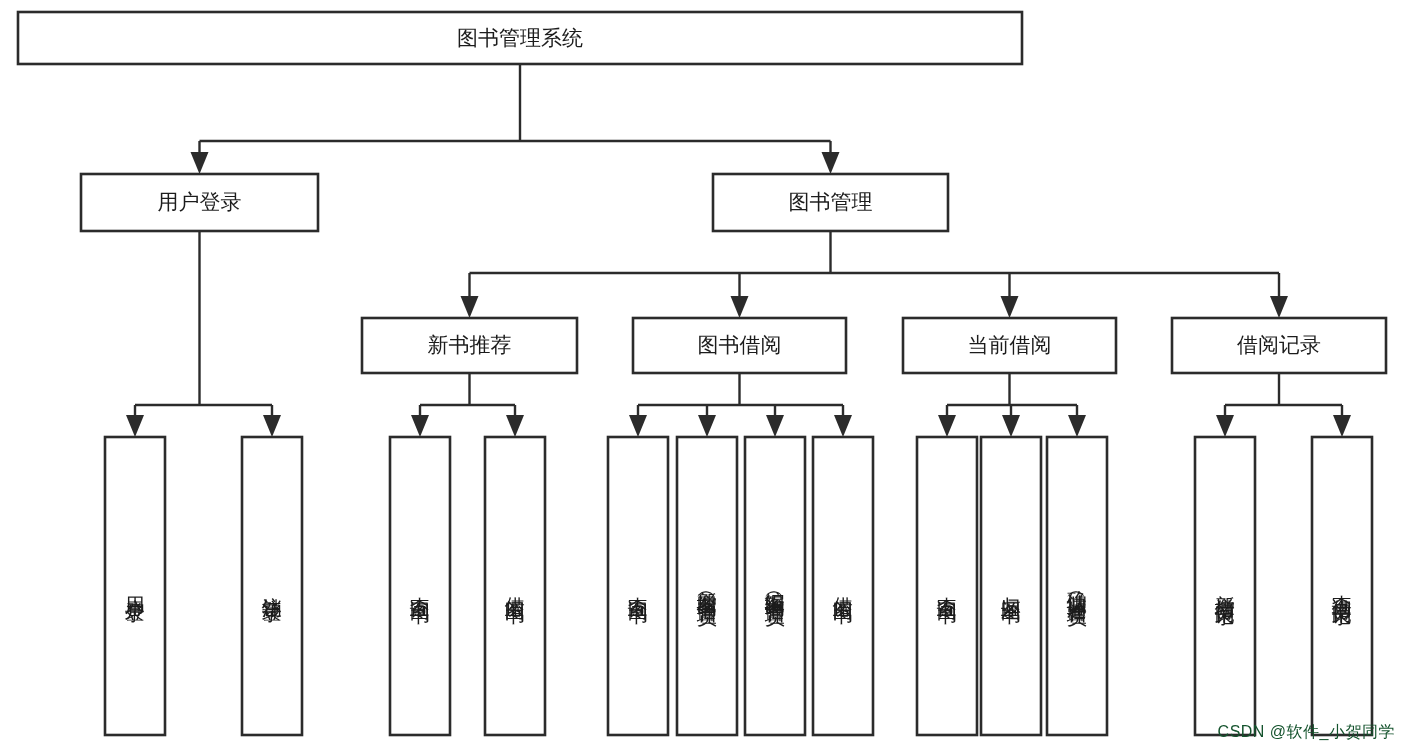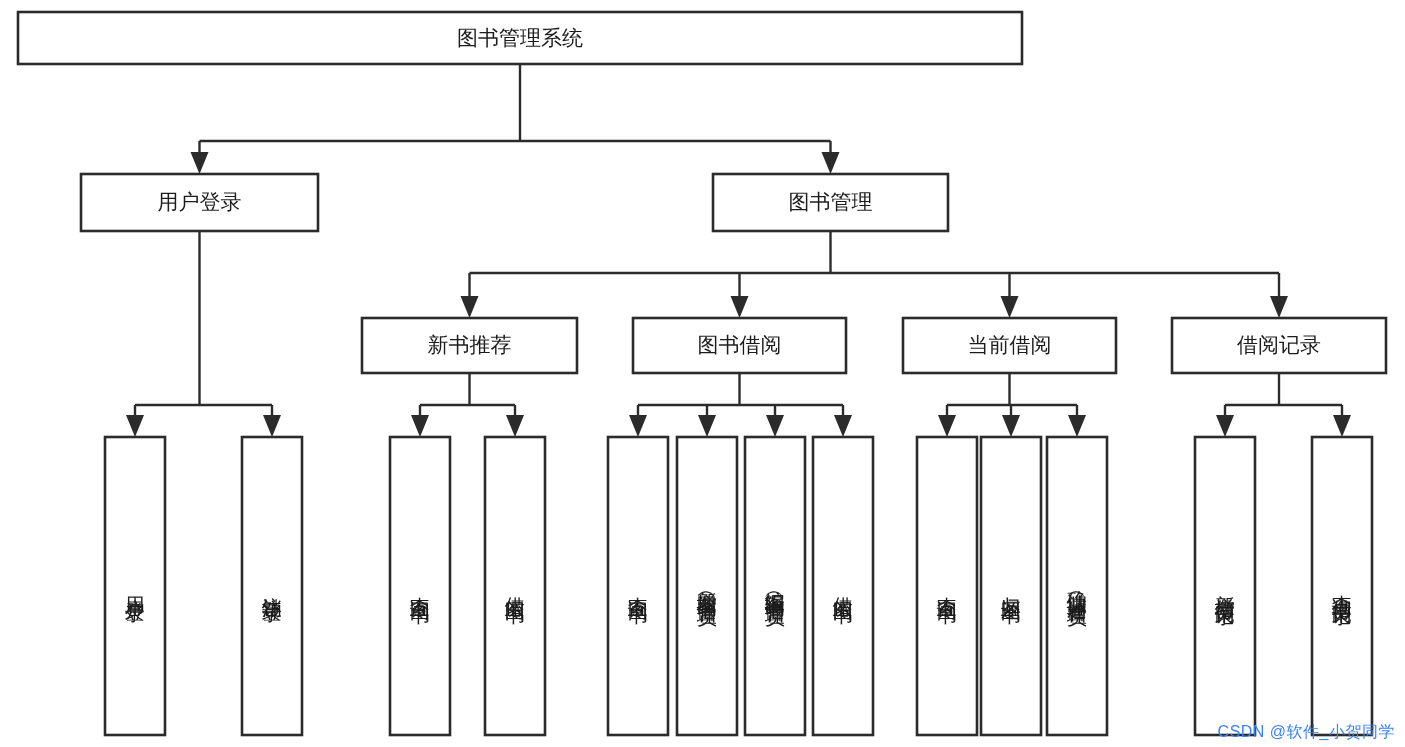--- a/index.html
+++ b/index.html
@@ -64,21 +64,21 @@
     color: #1c1c1c;
     pointer-events: none;
     text-align: center;
   }
   .watermark {
     position: absolute;
     right: 10px;
     bottom: 4px;
     font-family: "Liberation Sans", "DejaVu Sans", sans-serif;
     font-size: 16px;
-    color: #3b82f6;
+    color: #14532d;
     letter-spacing: 0.5px;
     white-space: nowrap;
   }
 </style>
 </head>
 <body>
 
 <div id="diagram-root">
 
   <svg class="flow" viewBox="0 0 1405 747">

